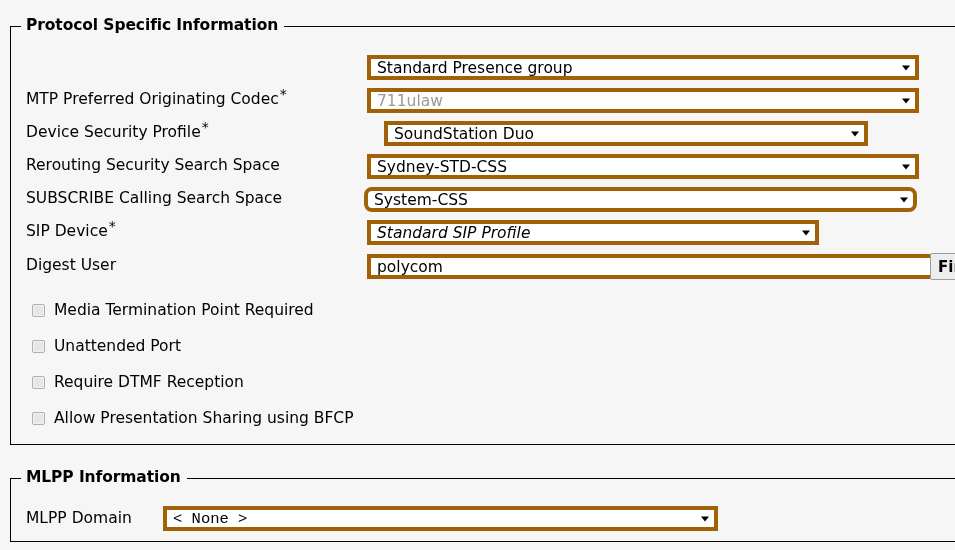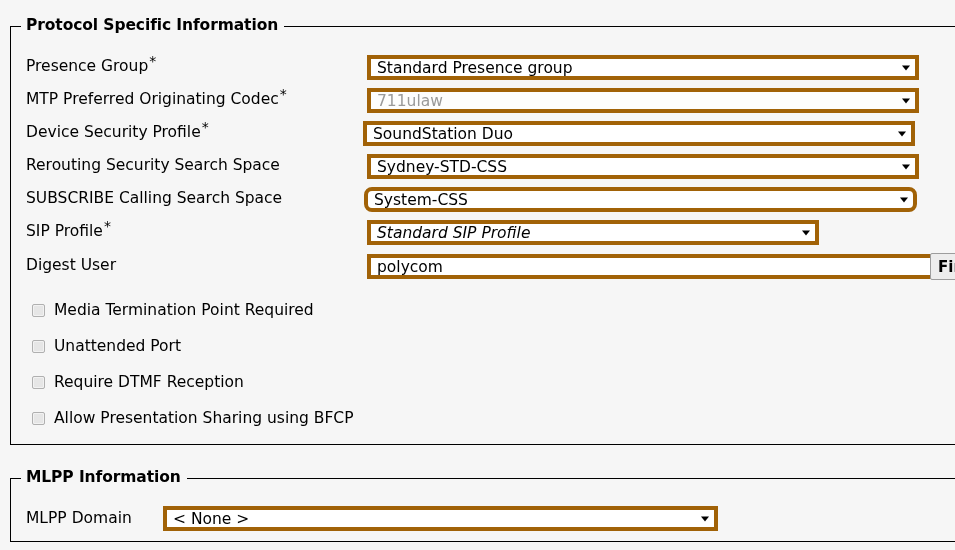--- a/index.html
+++ b/index.html
@@ -160,39 +160,38 @@
 </style>
 </head>
 <body>
 
 <div class="page">
 
   <div class="section" id="protocol-section">
     <div class="legend">Protocol Specific Information</div>
   </div>
 
-  <div class="field-label" style="left:26px; top:56px;"><span>Presence Group</span><span class="req">*</span></div>
   <div class="field-label" style="left:26px; top:89px;"><span>MTP Preferred Originating Codec</span><span class="req">*</span></div>
   <div class="field-label" style="left:26px; top:122px;"><span>Device Security Profile</span><span class="req">*</span></div>
   <div class="field-label" style="left:26px; top:155px;"><span>Rerouting Security Search Space</span><span class="req"></span></div>
   <div class="field-label" style="left:26px; top:188px;"><span>SUBSCRIBE Calling Search Space</span><span class="req"></span></div>
-  <div class="field-label" style="left:26px; top:221px;"><span>SIP Profile</span><span class="req">*</span></div>
+  <div class="field-label" style="left:26px; top:221px;"><span>SIP Device</span><span class="req">*</span></div>
   <div class="field-label" style="left:26px; top:255px;"><span>Digest User</span><span class="req"></span></div>
 
   <div class="select" style="left:367px; top:55px; width:552px;">
     <span class="val">Standard Presence group</span>
     <span class="arrow"></span>
   </div>
 
   <div class="select disabled" style="left:367px; top:88px; width:552px;">
     <span class="val">711ulaw</span>
     <span class="arrow"></span>
   </div>
 
-  <div class="select" style="left:363px; top:121px; width:552px;">
+  <div class="select" style="left:384px; top:121px; width:484px;">
     <span class="val">SoundStation Duo</span>
     <span class="arrow"></span>
   </div>
 
   <div class="select" style="left:367px; top:154px; width:552px;">
     <span class="val">Sydney-STD-CSS</span>
     <span class="arrow"></span>
   </div>
 
   <div class="select" style="left:364px; top:187px; width:553px;border-radius:8px;">
@@ -228,18 +227,18 @@
     <span class="checkbox"></span>
     <span class="check-label">Allow Presentation Sharing using BFCP</span>
   </div>
 
   <div class="section" id="mlpp-section">
     <div class="legend">MLPP Information</div>
   </div>
 
   <div class="field-label" style="left:26px; top:508px;"><span>MLPP Domain</span><span class="req"></span></div>
 
-  <div class="select" style="left:163px; top:506px; width:555px;">
+  <div class="select" style="left:163px; top:506px; width:555px;font-family:Liberation Mono, monospace;">
     <span class="val">&lt; None &gt;</span>
     <span class="arrow"></span>
   </div>
 
 </div>
 
 </body></html>

